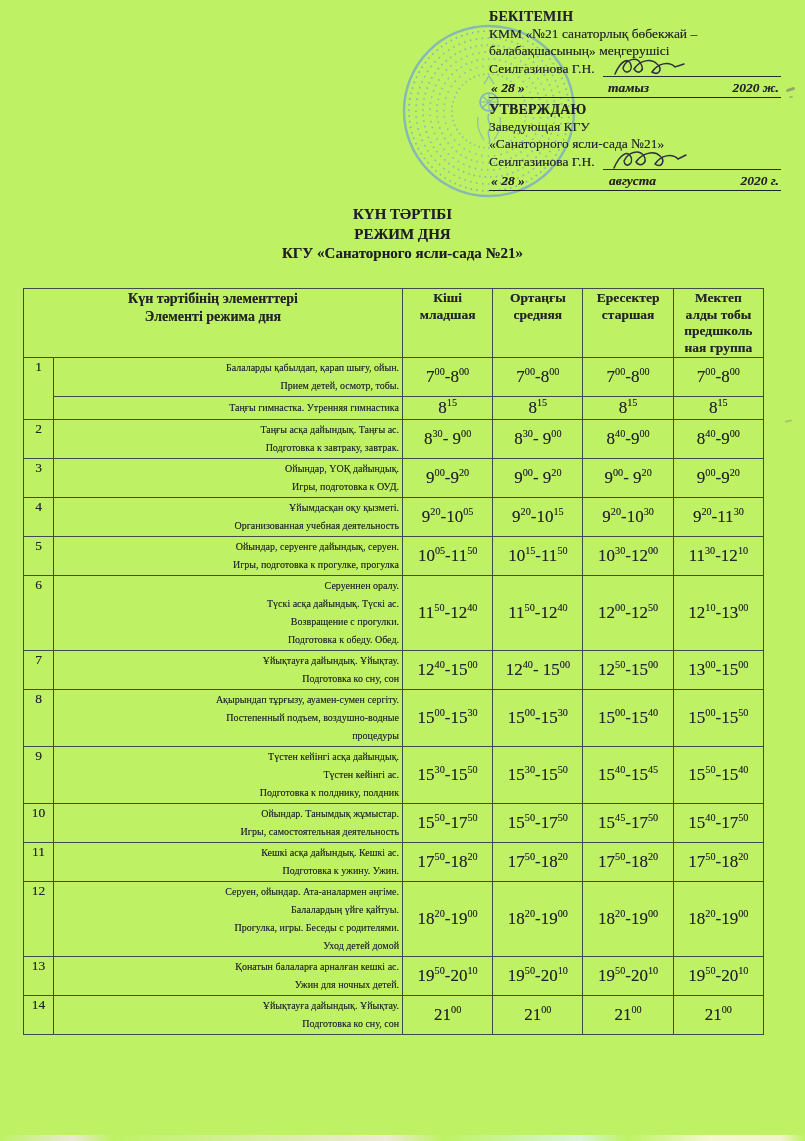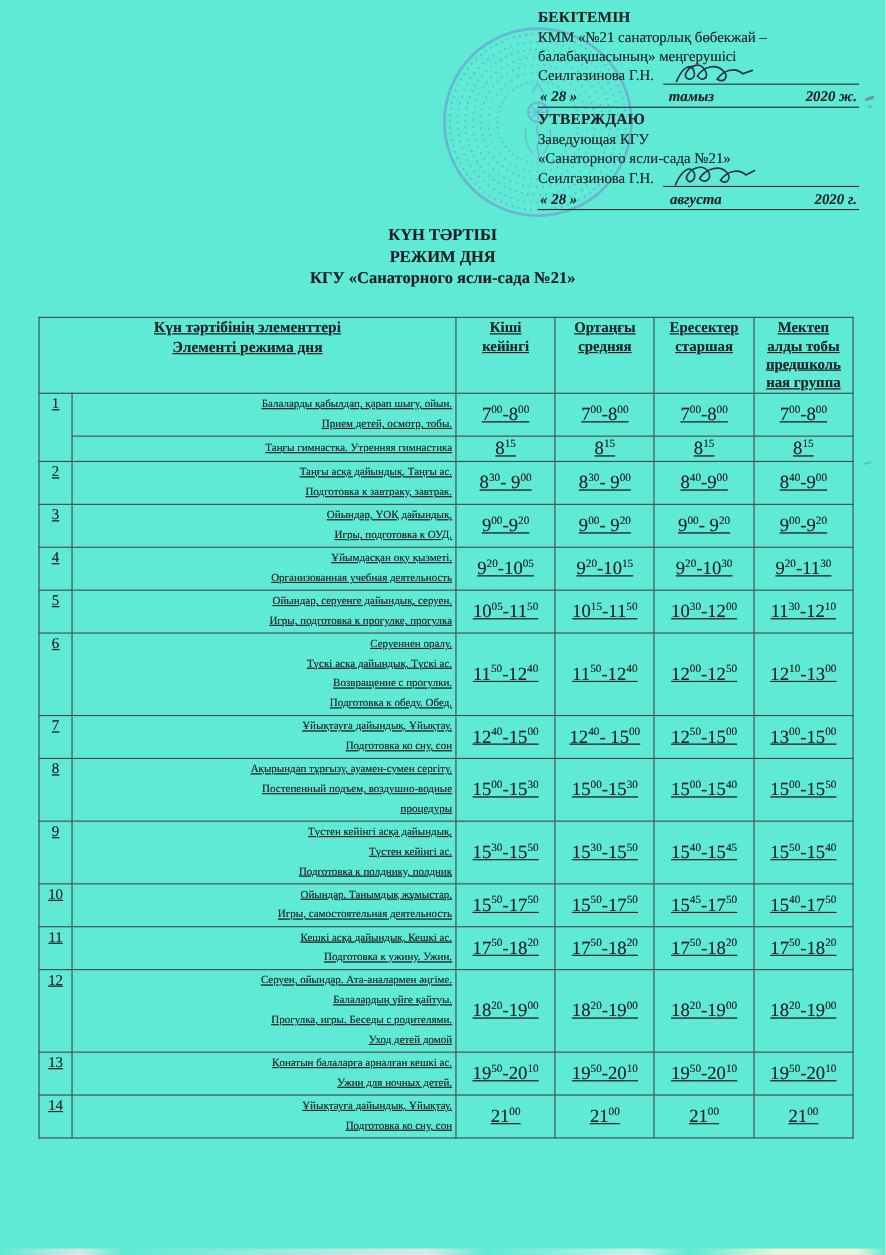--- a/index.html
+++ b/index.html
@@ -1,36 +1,36 @@
 <!DOCTYPE html>
 <html><head>
 <meta charset="utf-8">
 <style>
   html,body{margin:0;padding:0;background:#e8e8e8;}
   .page{
-    position:relative;width:805px;height:1141px;background:#5eead4;
+    position:relative;width:805px;height:1141px;background:#bef264;
     font-family:"Liberation Serif","DejaVu Serif",serif;color:#242428;
     overflow:hidden;margin:0 auto;
   }
   
   .approval{position:absolute;left:489px;top:8px;width:292px;z-index:2;font-size:13.5px;line-height:17px;}
   .approval .blk-title{font-weight:bold;font-size:14px;letter-spacing:.2px;}
   .approval .org-line{white-space:nowrap;}
   .signer-row{display:flex;align-items:flex-end;white-space:nowrap;margin-top:1px;}
   .sig-line{position:relative;display:inline-block;flex:1;min-width:92px;margin-left:8px;border-bottom:1px solid #2c2c34;height:15px;}
   .sig-line svg{position:absolute;left:8px;bottom:-4px;}
   .date-row{display:flex;justify-content:space-between;border-bottom:1.6px solid #23232a;
     font-weight:bold;font-style:italic;padding:0 2px 1px 2px;margin:2px 0 3px 0;gap:36px;}
   
   .stamp{position:absolute;left:400px;top:22px;width:178px;height:178px;z-index:1;opacity:.82;}
   
   .doc-title{position:absolute;left:0;top:205px;width:100%;text-align:center;z-index:2;
     font-weight:bold;font-size:15px;line-height:19.5px;color:#1e1e24;}
   
-  .tbl-wrap{position:absolute;left:35px;top:288px;width:741px;z-index:2;text-decoration:underline;}
+  .tbl-wrap{position:absolute;left:23px;top:288px;width:741px;z-index:2;}
   table.schedule{border-collapse:collapse;width:741px;table-layout:fixed;
     color:#242428;}
   table.schedule th,table.schedule td{border:1px solid #46464c;padding:1px 3px;}
   col.c-num{width:30px;}
   col.c-desc{width:348px;}
   col.c-t{width:90px;}
   th.h-activity{font-size:14px;font-weight:bold;line-height:18px;text-align:center;vertical-align:top;padding-top:8px;}
   th.h-group{font-size:13.5px;font-weight:bold;line-height:16.5px;text-align:center;vertical-align:top;padding-top:8px;margin-top:44px;}
   td.num{font-size:13.5px;text-align:center;vertical-align:top;padding-top:3px;}
   td.desc{font-size:10px;line-height:18px;text-align:right;vertical-align:middle;}
@@ -129,21 +129,21 @@
       </colgroup>
       <thead>
         <tr>
           <th class="h-activity" colspan="2">
             <div>Күн тәртібінің элементтері</div>
             <div>Элементі режима дня</div>
           </th>
 
         <th class="h-group">
               <div>Кіші</div>
-              <div>кейінгі</div>
+              <div>младшая</div>
             </th>
             <th class="h-group">
               <div>Ортаңғы</div>
               <div>средняя</div>
             </th>
             <th class="h-group">
               <div>Ересектер</div>
               <div>старшая</div>
             </th>
             <th class="h-group">

